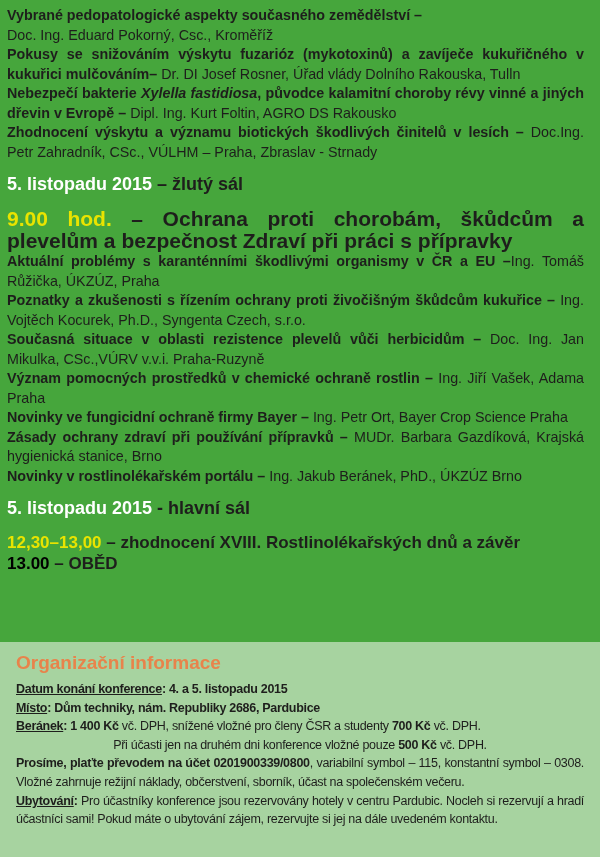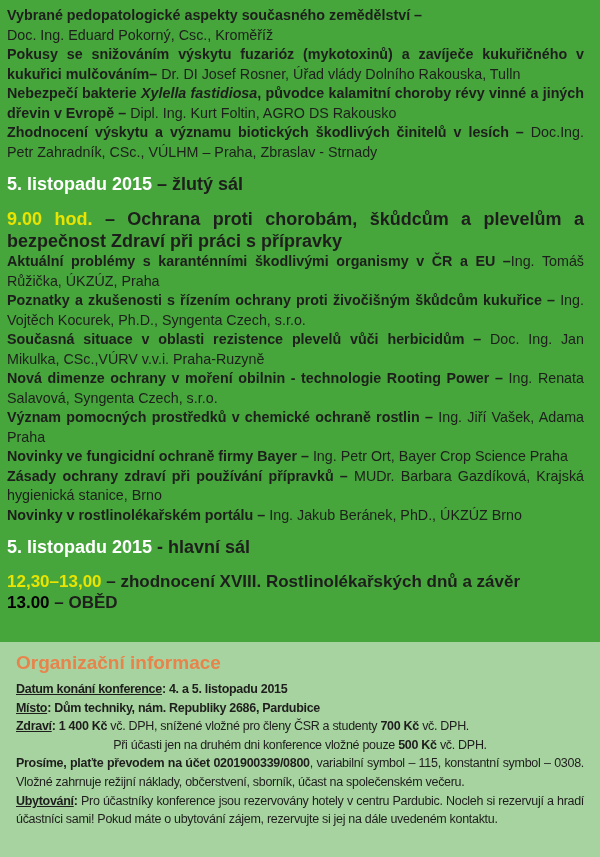--- a/index.html
+++ b/index.html
@@ -32,21 +32,21 @@
     line-height: 19.5px;
     text-align: justify;
   }
   .day-heading {
     font-size: 18px;
     line-height: 24px;
     margin: 10px 0 12px 0;
     font-weight: 700;
   }
   .session-heading {
-    font-size: 18px;
+    font-size: 21px;
     line-height: 22px;
     text-align: justify;
     font-weight: 700;
   }
   .schedule {
     font-size: 17px;
     line-height: 21px;
     margin-top: 9px;
     font-weight: 700;
   }
@@ -70,29 +70,28 @@
 <div class="sec-program" id="program-section">
     <p class="talk"><span class="b">Vybrané pedopatologické aspekty současného zemědělství – </span><br><span>Doc. Ing. Eduard Pokorný, Csc., Kroměříž</span></p>
     <p class="talk"><span class="b">Pokusy se snižováním výskytu fuzarióz (mykotoxinů) a zavíječe kukuřičného v kukuřici mulčováním– </span><span>Dr. DI Josef Rosner, Úřad vlády Dolního Rakouska, Tulln</span></p>
     <p class="talk"><span class="b">Nebezpečí bakterie </span><span class="b i">Xylella fastidiosa</span><span class="b">, původce kalamitní choroby révy vinné a jiných dřevin v Evropě – </span><span>Dipl. Ing. Kurt Foltin, AGRO DS Rakousko</span></p>
     <p class="talk"><span class="b">Zhodnocení výskytu a významu biotických škodlivých činitelů v lesích – </span><span>Doc.Ing. Petr Zahradník, CSc., VÚLHM – Praha, Zbraslav - Strnady</span></p>
     <p class="day-heading"><span class="b" style="color: rgb(255, 255, 255);">5. listopadu 2015 </span><span class="b">– žlutý sál</span></p>
     <p class="session-heading"><span class="b" style="color: rgb(233, 228, 0);">9.00 hod.</span><span class="b"> – Ochrana proti chorobám, škůdcům a plevelům a bezpečnost Zdraví při práci s přípravky</span></p>
     <p class="talk"><span class="b">Aktuální problémy s karanténními škodlivými organismy v ČR a EU –</span><span>Ing. Tomáš Růžička, ÚKZÚZ, Praha</span></p>
     <p class="talk"><span class="b">Poznatky a zkušenosti s řízením ochrany proti živočišným škůdcům kukuřice – </span><span>Ing. Vojtěch Kocurek, Ph.D., Syngenta Czech, s.r.o.</span></p>
     <p class="talk"><span class="b">Současná situace v oblasti rezistence plevelů vůči herbicidům – </span><span>Doc. Ing. Jan Mikulka, CSc.,VÚRV v.v.i. Praha-Ruzyně</span></p>
-    <p class="talk"><span class="b">Nová dimenze ochrany v moření obilnin - technologie Rooting Power – </span><span> Ing. Renata Salavová, Syngenta Czech, s.r.o.</span></p>
     <p class="talk"><span class="b">Význam pomocných prostředků v chemické ochraně rostlin – </span><span>Ing. Jiří Vašek, Adama Praha</span></p>
     <p class="talk"><span class="b">Novinky ve fungicidní ochraně firmy Bayer – </span><span> Ing. Petr Ort, Bayer Crop Science Praha</span></p>
     <p class="talk"><span class="b">Zásady ochrany zdraví při používání přípravků – </span><span>MUDr. Barbara Gazdíková, Krajská hygienická stanice, Brno</span></p>
     <p class="talk"><span class="b">Novinky v rostlinolékařském portálu – </span><span>Ing. Jakub Beránek, PhD., ÚKZÚZ Brno</span></p>
     <p class="day-heading"><span class="b" style="color: rgb(255, 255, 255);">5. listopadu 2015 </span><span class="b">- hlavní sál</span></p>
     <p class="schedule"><span class="b" style="color: rgb(233, 228, 0);">12,30–13,00</span><span class="b"> – zhodnocení XVIII. Rostlinolékařských dnů a závěr</span><br><span class="b" style="color: #000000;">13.00</span><span class="b"> – OBĚD</span></p>
   </div>
 <div class="sec-org" id="org-section">
     <p class="org-heading"><span class="b" style="color: rgb(232, 131, 75);">Organizační informace</span></p>
     <p class="org-line"><span class="b u">Datum konání konference</span><span class="b">: 4. a 5. listopadu 2015</span></p>
     <p class="org-line"><span class="b u">Místo</span><span class="b">: Dům techniky, nám. Republiky 2686, Pardubice</span></p>
-    <p class="org-line"><span class="b u">Zdraví</span><span class="b">: </span><span class="b">1 400 Kč</span><span> vč. DPH, snížené vložné pro členy ČSR a studenty </span><span class="b">700 Kč</span><span> vč. DPH.</span></p>
+    <p class="org-line"><span class="b u">Beránek</span><span class="b">: </span><span class="b">1 400 Kč</span><span> vč. DPH, snížené vložné pro členy ČSR a studenty </span><span class="b">700 Kč</span><span> vč. DPH.</span></p>
     <p class="org-center"><span>Při účasti jen na druhém dni konference vložné pouze </span><span class="b">500 Kč</span><span> vč. DPH.</span></p>
     <p class="org-just"><span class="b">Prosíme, plaťte převodem na účet 0201900339/0800</span><span>, variabilní symbol – 115, konstantní symbol – 0308. Vložné zahrnuje režijní náklady, občerstvení, sborník, účast na společenském večeru.</span></p>
     <p class="org-just"><span class="b u">Ubytování</span><span class="b">:</span><span> Pro účastníky konference jsou rezervovány hotely v centru Pardubic. Nocleh si rezervují a hradí účastníci sami! Pokud máte o ubytování zájem, rezervujte si jej na dále uvedeném kontaktu.</span></p>
   </div>
 
 </body></html>

